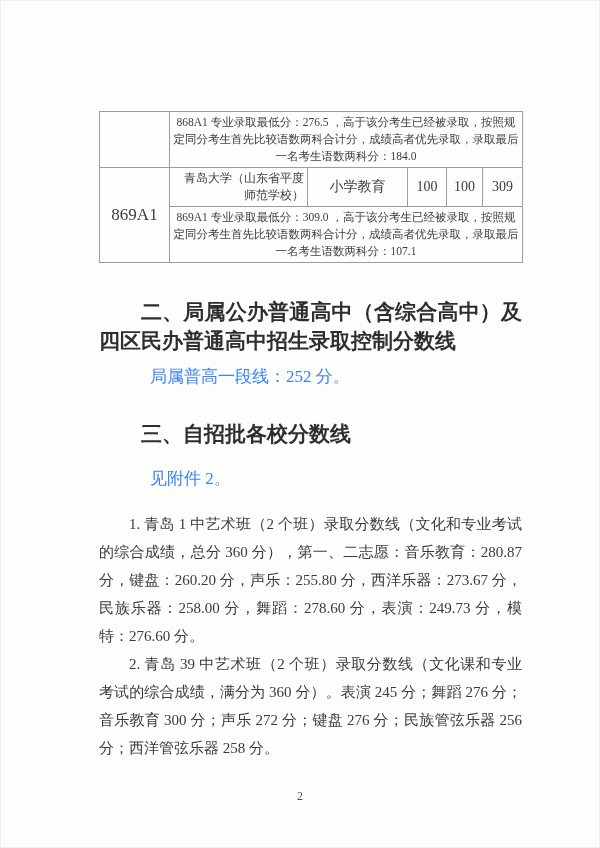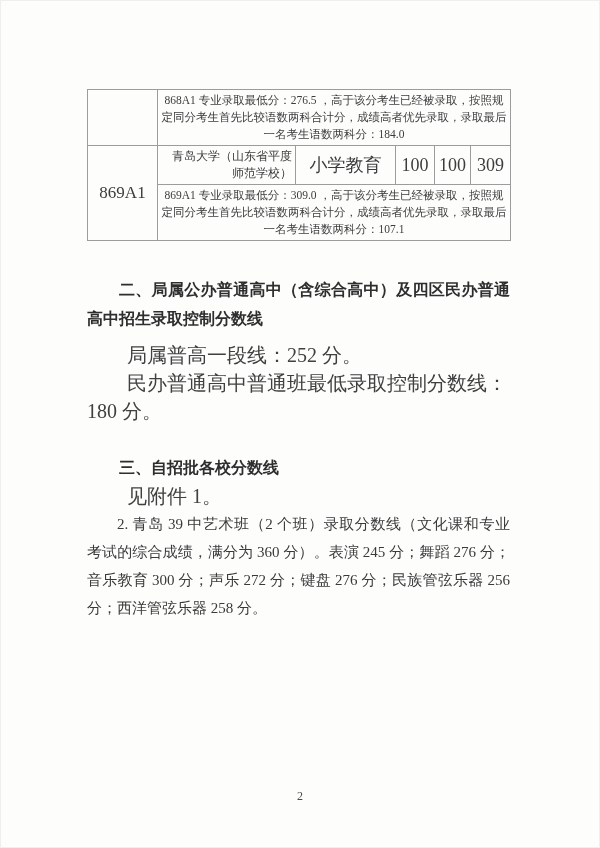--- a/index.html
+++ b/index.html
@@ -13,24 +13,24 @@
     height: 848px;
     background: #fdfdfc;
     overflow: hidden;
     box-sizing: border-box;
     border: 1px solid #f0efee;
     font-family: "Liberation Serif", "DejaVu Serif", serif;
     color: #3a3a3a;
   }
   .content {
     position: absolute;
-    left: 86px;
+    left: 98px;
     top: 0;
     width: 423px;
-    padding-top: 88px;
+    padding-top: 110px;
   }
 
   
   table.score-table {
     width: 423px;
     border-collapse: collapse;
     table-layout: fixed;
     color: #3c3c3c;
   }
   table.score-table td {
@@ -48,44 +48,44 @@
     font-size: 11.5px;
     line-height: 17px;
   }
   .school-cell {
     text-align: right;
     font-size: 12px;
     padding-left: 5px;
   }
   .major-cell, .num-cell {
     text-align: center;
-    font-size: 18px;
+    font-size: 14px;
   }
 
   
   .heading {
     font-family: "Liberation Sans", "DejaVu Sans", sans-serif;
     font-weight: 700;
-    font-size: 16px;
+    font-size: 21px;
     line-height: 29px;
     color: #2e2e2e;
     text-indent: 2em;
     text-align: justify;
     margin: 0;
   }
   .heading.h2 { margin-top: 34px; }
   .heading.h3 { margin-top: 28px; }
   .heading.h4 { margin-top: 26px; }
 
   .body-line {
-    font-size: 20px;
+    font-size: 17px;
     line-height: 28px;
     text-indent: 2em;
-    margin: 0;
-    color: #404040;
+    margin: 17px;
+    color: #3b82f6;
   }
   .body-line.first { margin-top: 8px; }
 
   .para {
     font-size: 15px;
     line-height: 28px;
     text-indent: 2em;
     text-align: justify;
     margin: 0;
     color: #3a3a3a;
@@ -131,23 +131,23 @@
           <td class="num-cell">309</td>
         </tr>
         <tr>
           <td class="note-cell" colspan="5">869A1 专业录取最低分：309.0 ，高于该分考生已经被录取，按照规定同分考生首先比较语数两科合计分，成绩高者优先录取，录取最后一名考生语数两科分：107.1</td>
         </tr>
       </tbody>
     </table>
 
     <p class="heading h2">二、局属公办普通高中（含综合高中）及四区民办普通高中招生录取控制分数线</p>
     <p class="body-line first">局属普高一段线：252 分。</p>
-    <p class="body-line">民办普通高中普通班最低录取控制分数线：180 分。</p>
 
     <p class="heading h3">三、自招批各校分数线</p>
-    <p class="body-line">见附件 1。</p>
+    <p class="body-line">见附件 2。</p>
 
+    <p class="para first">1. 青岛 1 中艺术班（2 个班）录取分数线（文化和专业考试的综合成绩，总分 360 分），第一、二志愿：音乐教育：280.87 分，键盘：260.20 分，声乐：255.80 分，西洋乐器：273.67 分，民族乐器：258.00 分，舞蹈：278.60 分，表演：249.73 分，模特：276.60 分。</p>
     <p class="para">2. 青岛 39 中艺术班（2 个班）录取分数线（文化课和专业考试的综合成绩，满分为 360 分）。表演 245 分；舞蹈 276 分；音乐教育 300 分；声乐 272 分；键盘 276 分；民族管弦乐器 256 分；西洋管弦乐器 258 分。</p>
 
   </div>
 
   <div class="page-num">2</div>
 </div>
 
 </body></html>

